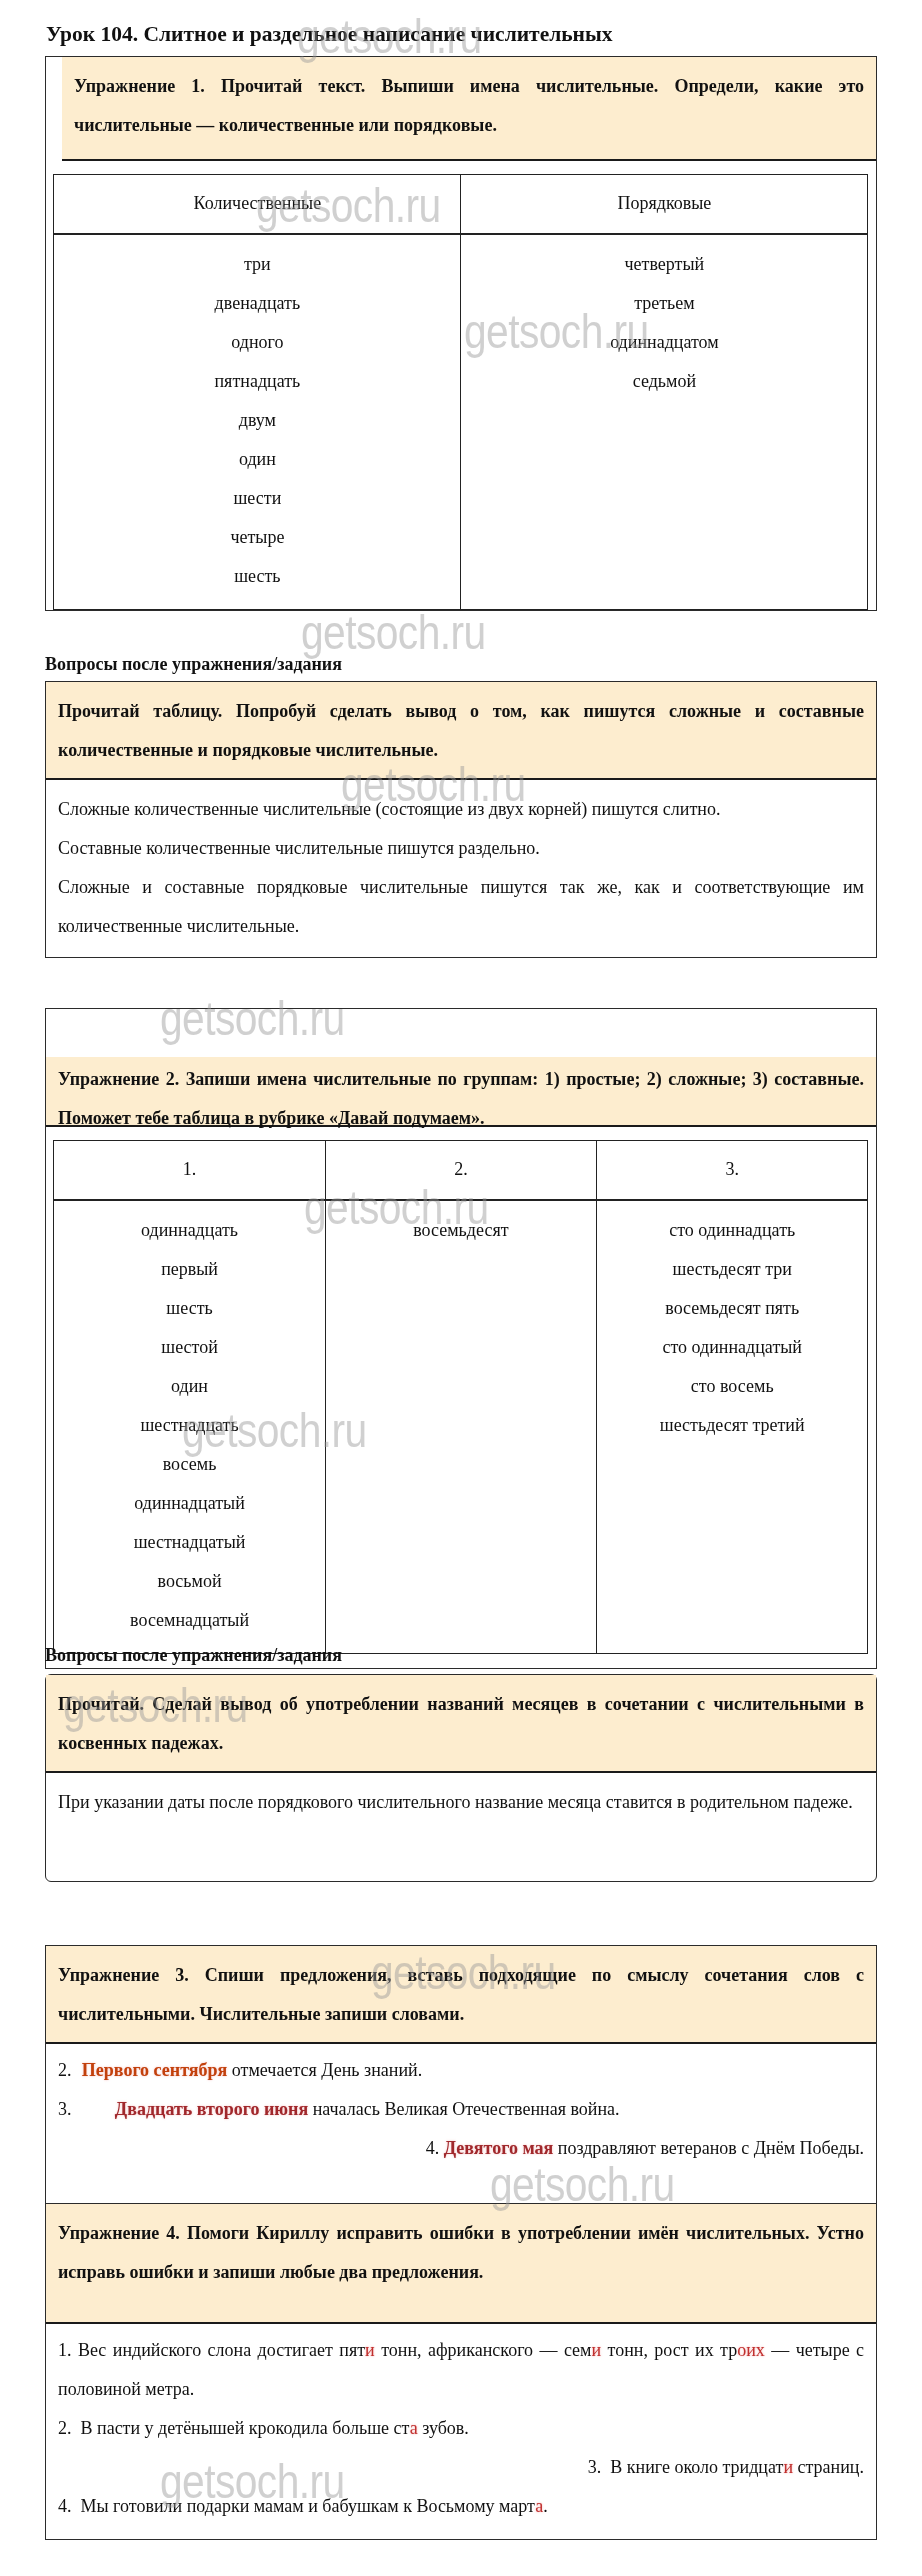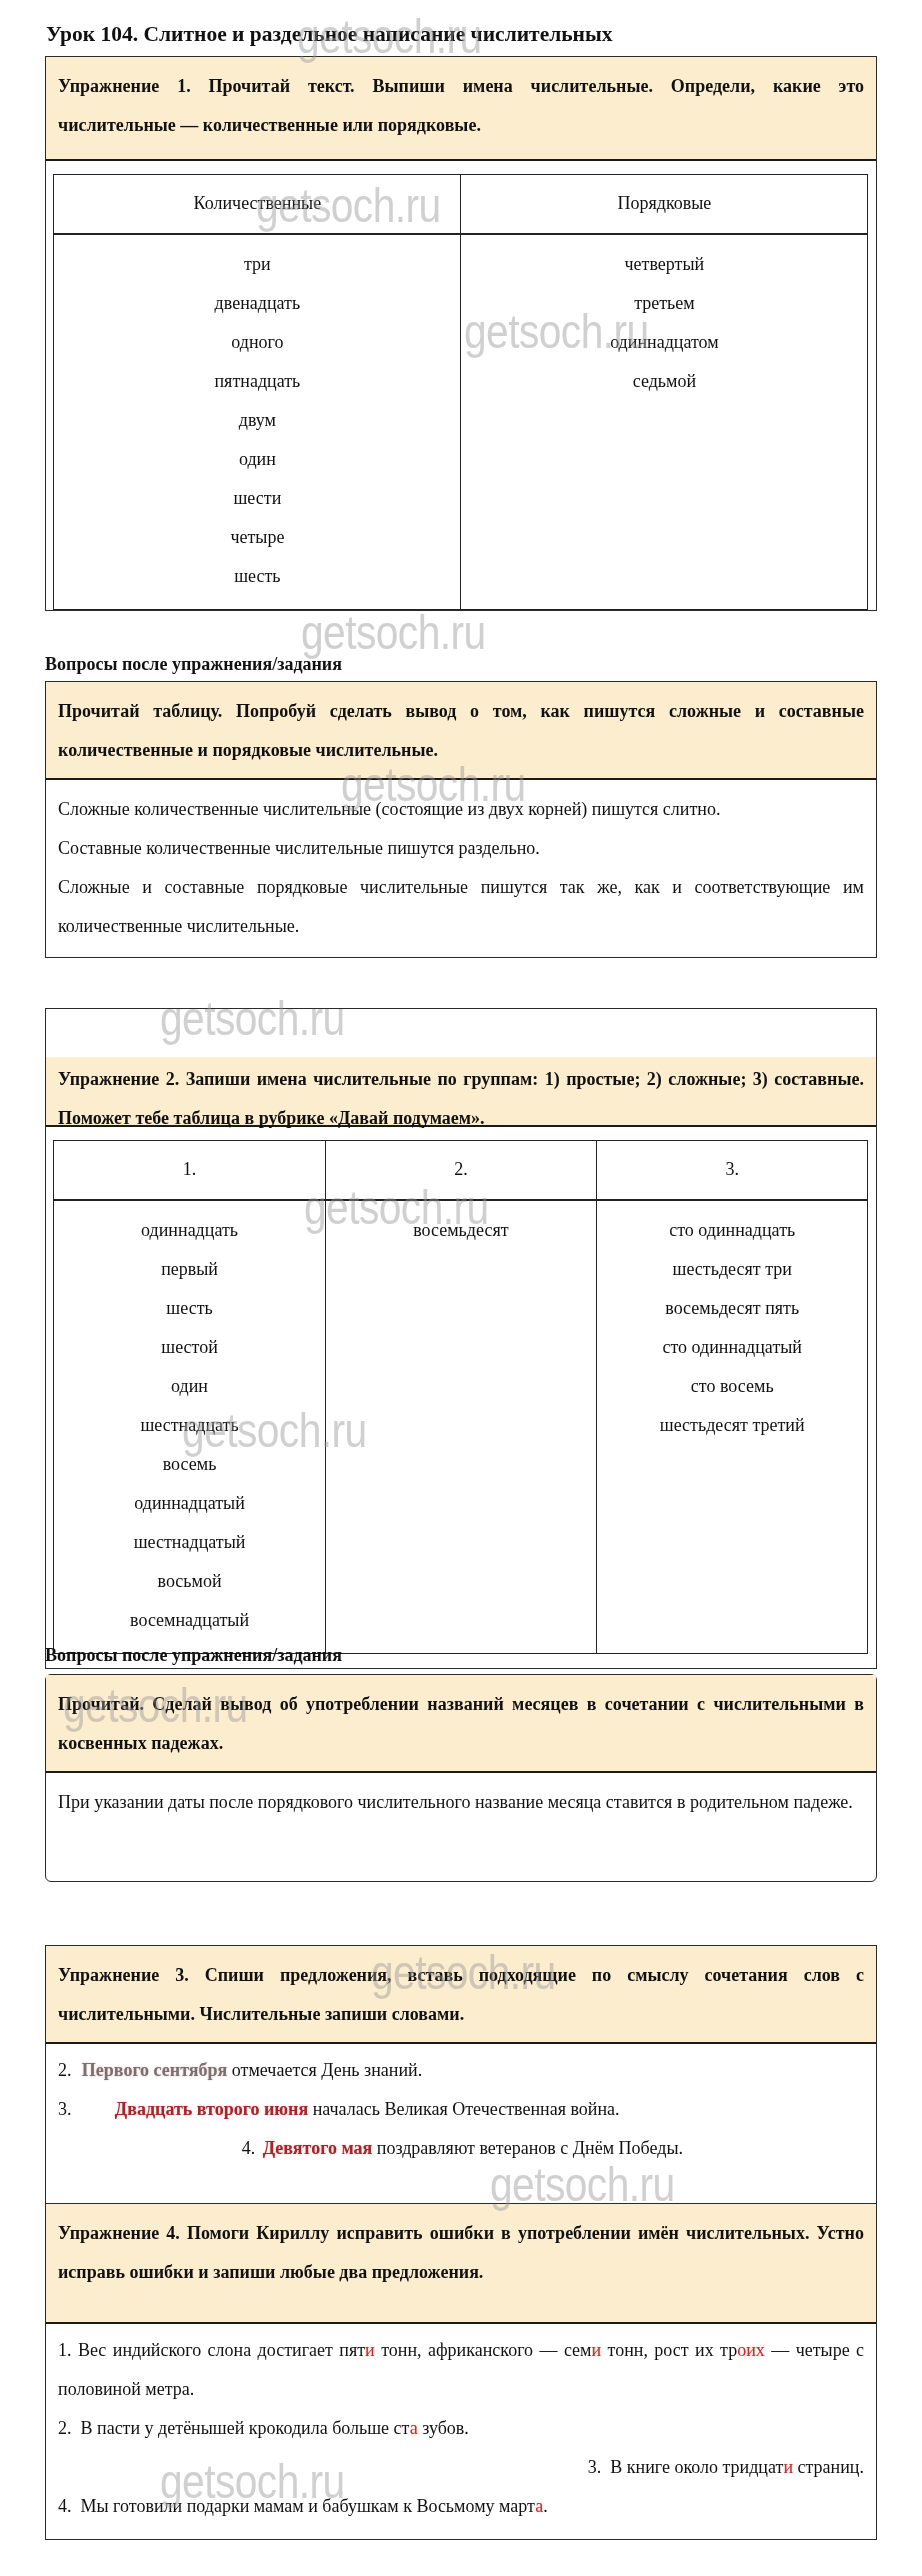--- a/index.html
+++ b/index.html
@@ -44,21 +44,21 @@
     color: rgba(150,150,150,0.45); font-size: 48px; pointer-events: none;
     transform: scaleX(0.85); transform-origin: left top; letter-spacing: -0.7px;
   }
 </style>
 </head>
 <body>
 
 <h1 class="page-title">Урок 104. Слитное и раздельное написание числительных</h1>
 
 <div class="box" style="top:56px;">
-  <div class="box-head" style="height:104px;">Упражнение 1. Прочитай текст. Выпиши имена числительные. Определи, какие это числительные — количественные или порядковые.</div>
+  <div class="box-head" style="height:104px;margin-left:16px;">Упражнение 1. Прочитай текст. Выпиши имена числительные. Определи, какие это числительные — количественные или порядковые.</div>
   <table class="grid">
     <thead>
       <tr>
         <th style="width:50%;margin-top:43px;">Количественные</th>
         <th style="width:50%;">Порядковые</th>
       </tr>
     </thead>
     <tbody>
       <tr>
         <td>
@@ -141,23 +141,23 @@
 <div class="box" style="top:1674px;border-radius:6px;">
   <div class="box-head" style="height:98px;">Прочитай. Сделай вывод об употреблении названий месяцев в сочетании с числительными в косвенных падежах.</div>
   <div class="box-body" style="height:108px;">
     <p>При указании даты после порядкового числительного название месяца ставится в родительном падеже.</p>
   </div>
 </div>
 
 <div class="box" style="top:1945px;">
   <div class="box-head" style="height:98px;">Упражнение 3. Спиши предложения, вставь подходящие по смыслу сочетания слов с числительными. Числительные запиши словами.</div>
   <div class="box-body" style="height:205px; padding-top:7.4px;" id="ex3-list">
-      <p style="text-align: left;"><span class="num">2.</span>&nbsp;<span class="hl" style="color: #737373;">Первого сентября</span> отмечается День знаний.</p>
+      <p style="text-align: left;"><span class="num">2.</span>&nbsp;<span class="hl" style="color: #c2410c;">Первого сентября</span> отмечается День знаний.</p>
       <p style="text-align: left;"><span class="num">3.</span>&nbsp;<span class="hl" style="color: rgb(160, 40, 44); margin-left: 33px;">Двадцать второго июня</span> началась Великая Отечественная война.</p>
-      <p style="text-align: center;"><span class="num">4.</span>&nbsp;<span class="hl" style="color: rgb(160, 40, 44);">Девятого мая</span> поздравляют ветеранов с Днём Победы.</p>
+      <p style="text-align: right;"><span class="num">4.</span>&nbsp;<span class="hl" style="color: rgb(160, 40, 44);">Девятого мая</span> поздравляют ветеранов с Днём Победы.</p>
     </div>
 </div>
 
 <div class="box" style="top:2203px;">
   <div class="box-head" style="height:120px;">Упражнение 4. Помоги Кириллу исправить ошибки в употреблении имён числительных. Устно исправь ошибки и запиши любые два предложения.</div>
   <div class="box-body" style="height:215px; padding-top:7.4px;" id="ex4-list">
       <p style="text-align: justify;"><span>1. </span>Вес индийского слона достигает пят<span class="hl-letter">и</span> тонн, африканского — сем<span class="hl-letter">и</span> тонн, рост их тр<span class="hl-letter">оих</span> — четыре с половиной метра.</p>
       <p style="text-align: left;"><span>2.&nbsp;&nbsp;</span>В пасти у детёнышей крокодила больше ст<span class="hl-letter">а</span> зубов.</p>
       <p style="text-align: right;"><span>3.&nbsp;&nbsp;</span>В книге около тридцат<span class="hl-letter">и</span> страниц.</p>
       <p style="text-align: left;"><span>4.&nbsp;&nbsp;</span>Мы готовили подарки мамам и бабушкам к Восьмому март<span class="hl-letter">а</span>.</p>

